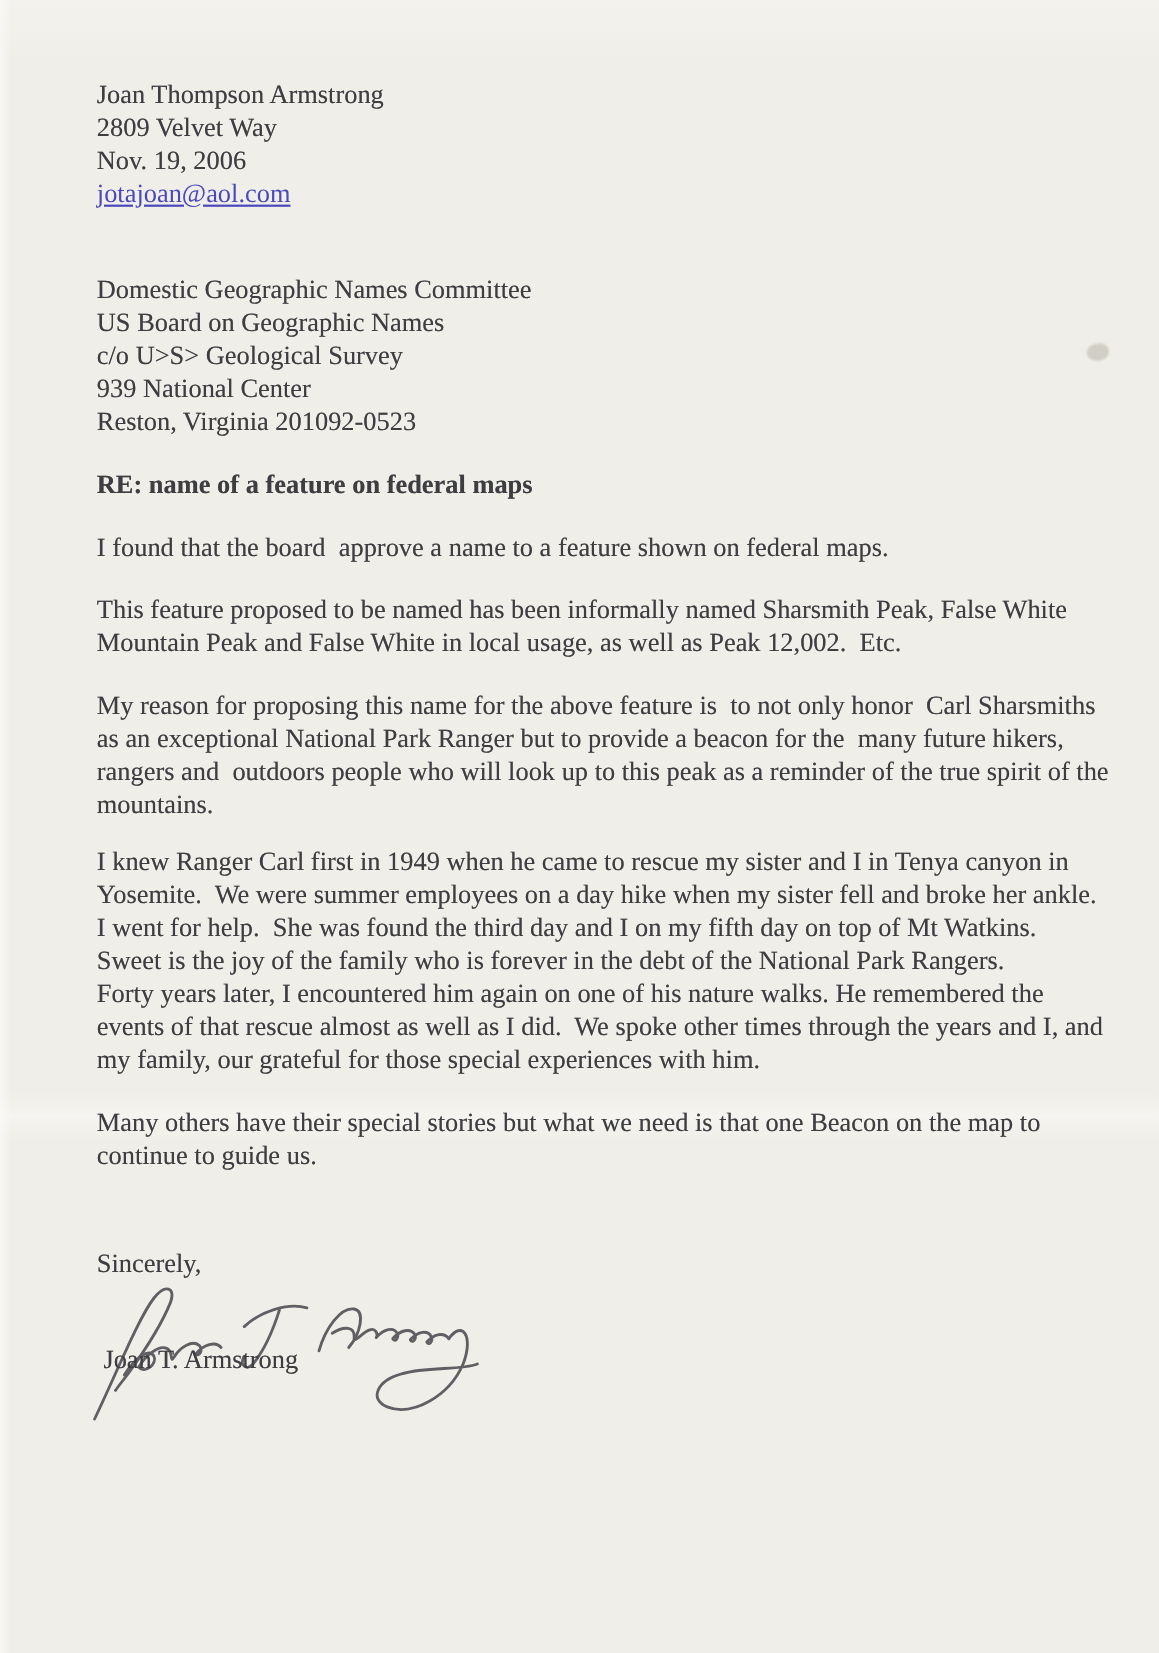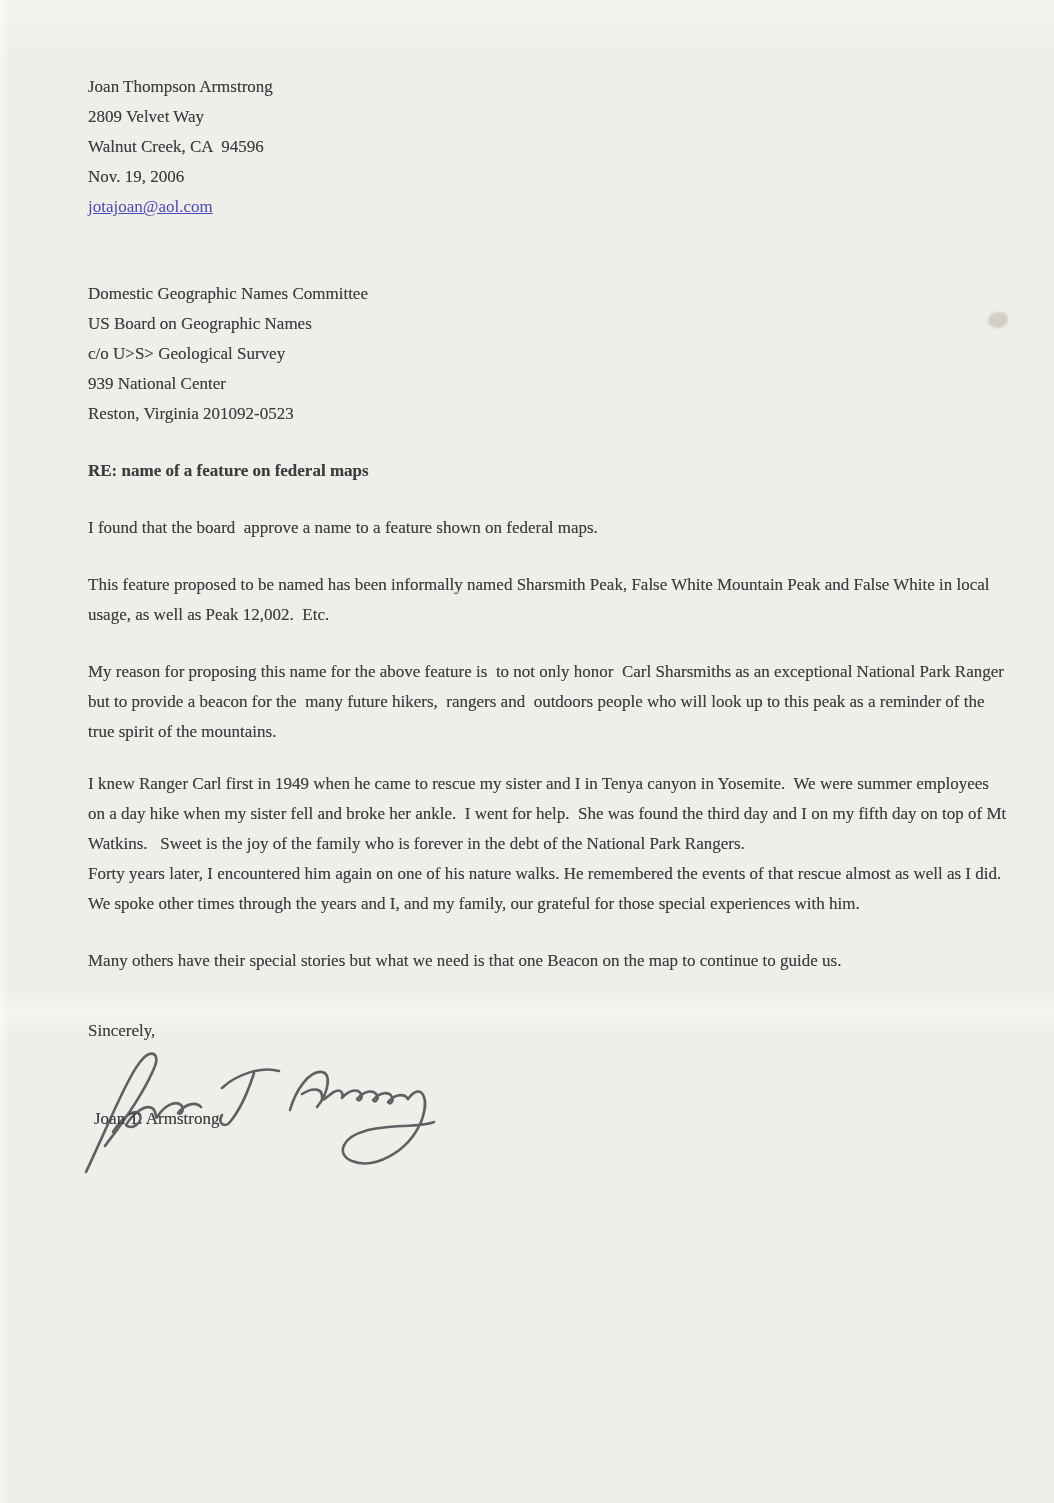--- a/index.html
+++ b/index.html
@@ -19,38 +19,38 @@
     background-image:
       linear-gradient(180deg, rgba(255,255,255,.25) 0%, rgba(255,255,255,0) 4%),
       linear-gradient(90deg, rgba(255,255,255,.5) 0px, rgba(255,255,255,0) 10px),
       linear-gradient(180deg, rgba(0,0,0,0) 66%, rgba(255,255,255,.35) 67.5%, rgba(0,0,0,0) 69%);
     color:var(--ink-color);
     overflow:hidden;
   }
   .content{
     padding:72px 46px 0 88px;
     width:100%;
-    font-size:17px;
+    font-size:24px;
     line-height:30px;
     text-shadow:0 0 .5px rgba(62,62,66,.55);
   }
   .content p, .content .line{white-space:pre-wrap;}
   .sender{margin:0;}
   .recipient{margin-top:57px;}
   .subject{margin-top:27px;font-weight:bold;}
   .para{margin-top:27px;}
   .para-knew{margin-top:22px;}
   .email-link{
     color:var(--link-color);
     text-decoration:underline;
     text-shadow:none;
     cursor:pointer;
     display:inline-block;
   }
-  .closing{margin-top:40px;}
+  .closing{margin-top:68px;}
   .sig-area{position:relative;height:130px;}
   .signature-svg{position:absolute;left:-16px;top:-12px;}
   .typed-name{position:absolute;left:6px;top:58px;white-space:pre;}
   .smudge{
     position:absolute;left:988px;top:312px;
     width:20px;height:16px;
     background:#b9b5ab;
     border-radius:60% 45% 55% 50%;
     filter:blur(1.2px);
     opacity:.55;
@@ -58,21 +58,20 @@
 </style>
 </head>
 <body>
 
 <div class="page">
   <div class="content">
 
     <div class="sender">
       <div class="line">Joan Thompson Armstrong</div>
       <div class="line">2809 Velvet Way</div>
-      <div class="line">Walnut Creek, CA  94596</div>
       <div class="line">Nov. 19, 2006</div>
       <div class="line"><a class="email-link">jotajoan@aol.com</a></div>
     </div>
 
     <div class="recipient">
       <div class="line">Domestic Geographic Names Committee</div>
       <div class="line">US Board on Geographic Names</div>
       <div class="line">c/o U&gt;S&gt; Geological Survey</div>
       <div class="line">939 National Center</div>
       <div class="line">Reston, Virginia 201092-0523</div>

